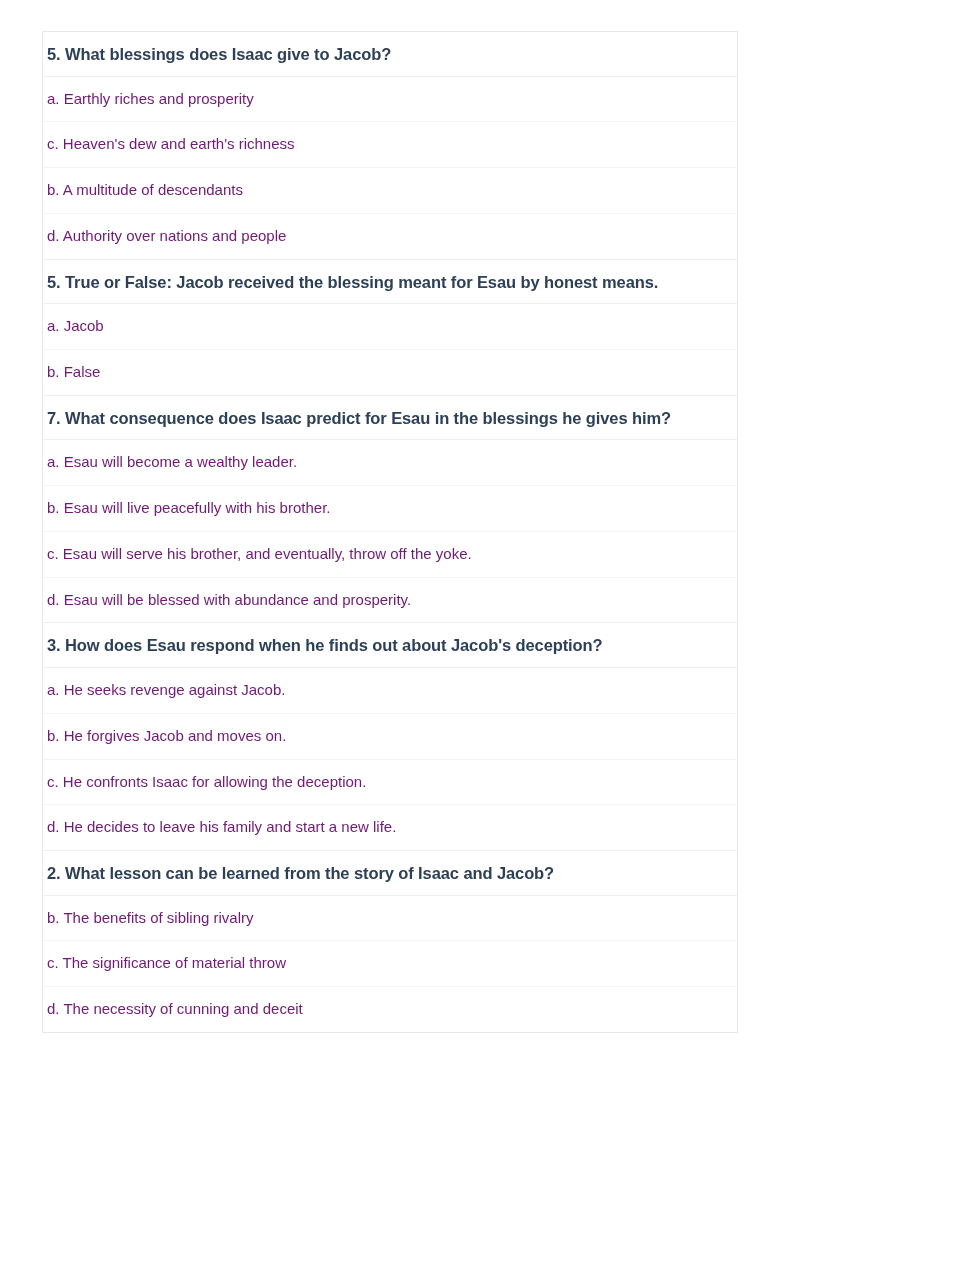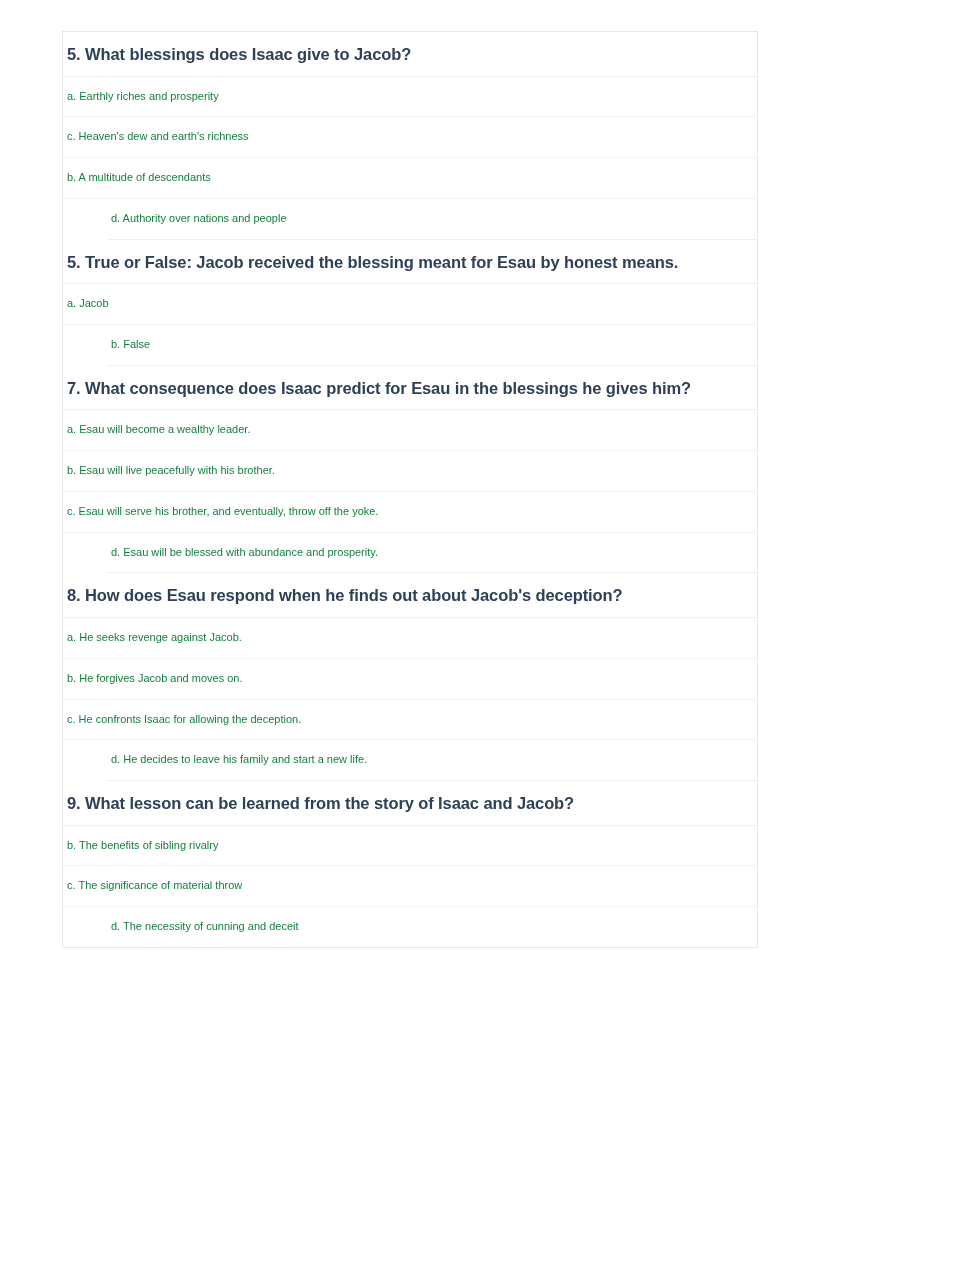--- a/index.html
+++ b/index.html
@@ -15,21 +15,21 @@
     overflow: hidden;
   }
   .page {
     position: relative;
     width: 979px;
     height: 1266px;
     background: #ffffff;
   }
   .quiz-panel {
     position: absolute;
-    left: 62px;
+    left: 42px;
     top: 31px;
     width: 696px;
     border: 1px solid #e6e8ec;
     background: #ffffff;
     box-sizing: border-box;
   }
   .q-block {
     padding: 0;
   }
   .q-title {
@@ -39,30 +39,29 @@
     letter-spacing: -0.1px;
     padding: 12px 0 11px 4px;
     margin: 0;
     border-bottom: 1px solid #edeff2;
     line-height: 1.25;
   }
   .q-first .q-title {
     border-top: none;
   }
   .opt {
-    font-size: 11px;
-    color: #15803d;
+    font-size: 15px;
+    color: #701a75;
     padding: 13px 0 13px 4px;
     margin: 0;
     line-height: 1.25;
     border-bottom: 1px solid #f2f3f5;
   }
   .opt-last {
     border-bottom: 1px solid #edeff2;
-    margin-left: 44px;
   }
   .q-block:last-child .opt-last {
     border-bottom: none;
   }
 </style>
 </head>
 <body>
 
 <div class="page">
   <div class="quiz-panel">
@@ -83,28 +82,28 @@
 
     <div class="q-block">
       <div class="q-title">7. What consequence does Isaac predict for Esau in the blessings he gives him?</div>
       <div class="opt">a. Esau will become a wealthy leader.</div>
       <div class="opt">b. Esau will live peacefully with his brother.</div>
       <div class="opt">c. Esau will serve his brother, and eventually, throw off the yoke.</div>
       <div class="opt opt-last">d. Esau will be blessed with abundance and prosperity.</div>
     </div>
 
     <div class="q-block">
-      <div class="q-title">8. How does Esau respond when he finds out about Jacob's deception?</div>
+      <div class="q-title">3. How does Esau respond when he finds out about Jacob's deception?</div>
       <div class="opt">a. He seeks revenge against Jacob.</div>
       <div class="opt">b. He forgives Jacob and moves on.</div>
       <div class="opt">c. He confronts Isaac for allowing the deception.</div>
       <div class="opt opt-last">d. He decides to leave his family and start a new life.</div>
     </div>
 
     <div class="q-block">
-      <div class="q-title">9. What lesson can be learned from the story of Isaac and Jacob?</div>
+      <div class="q-title">2. What lesson can be learned from the story of Isaac and Jacob?</div>
       <div class="opt">b. The benefits of sibling rivalry</div>
       <div class="opt">c. The significance of material throw</div>
       <div class="opt opt-last">d. The necessity of cunning and deceit</div>
     </div>
 
   </div>
 </div>
 
 </body></html>

